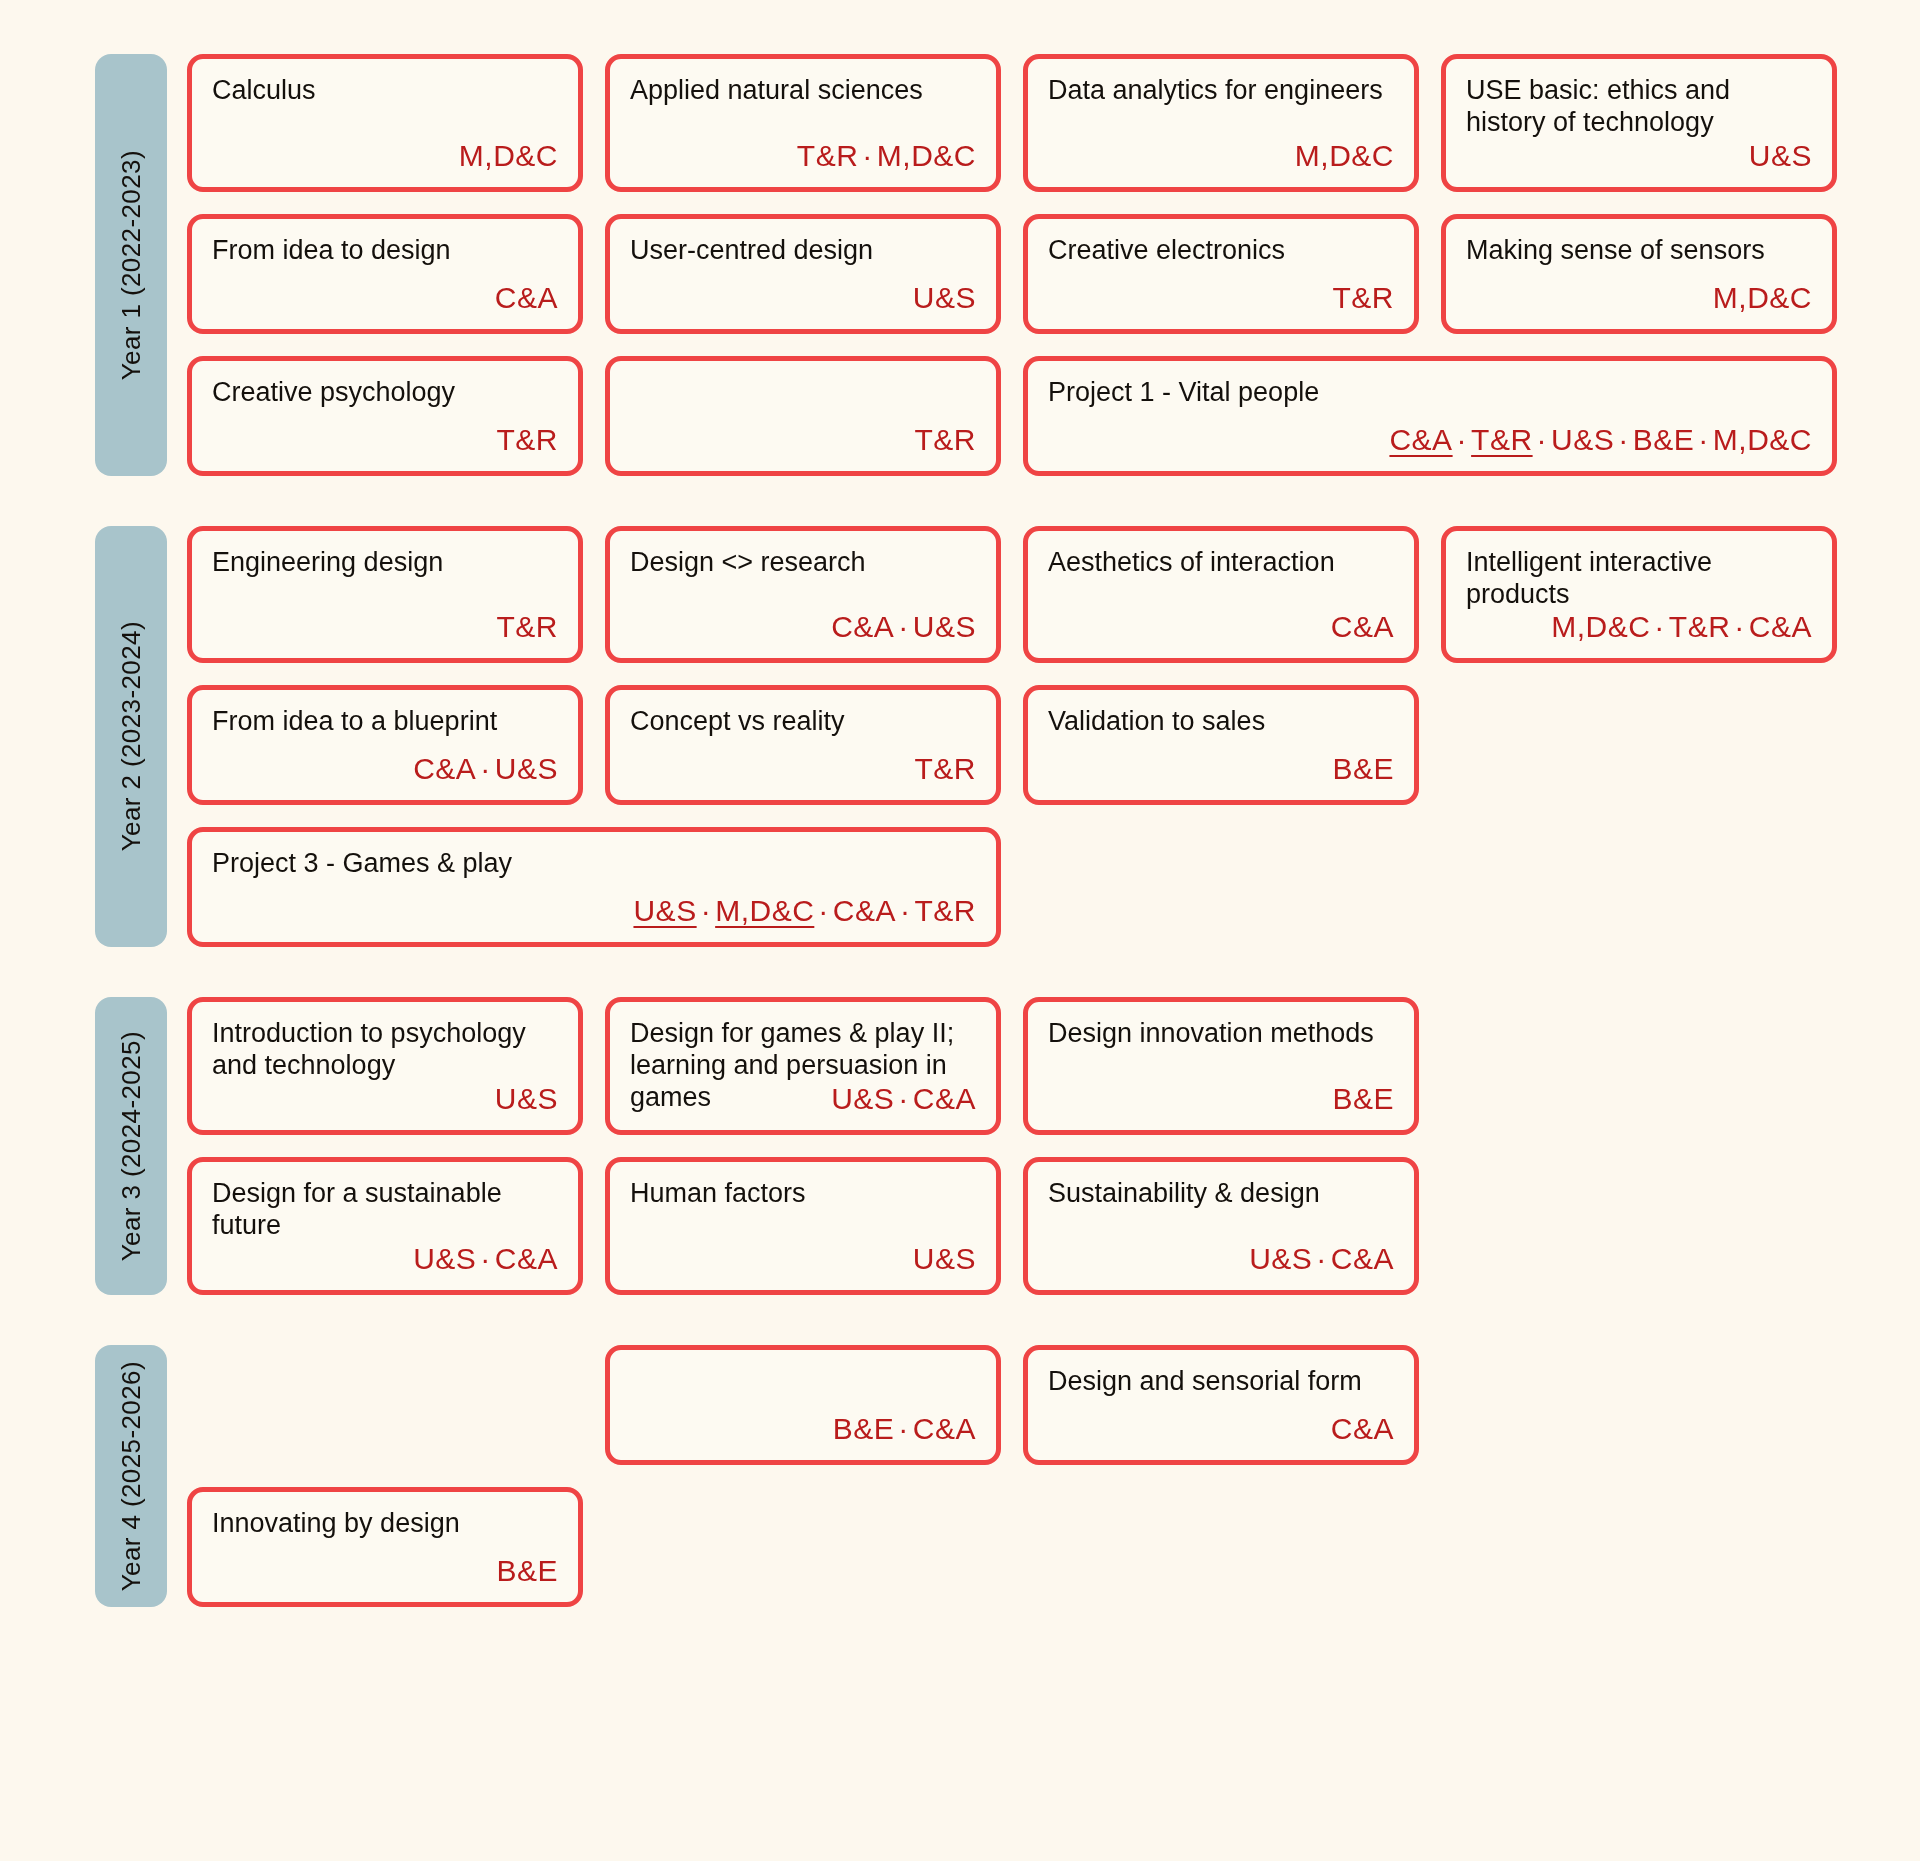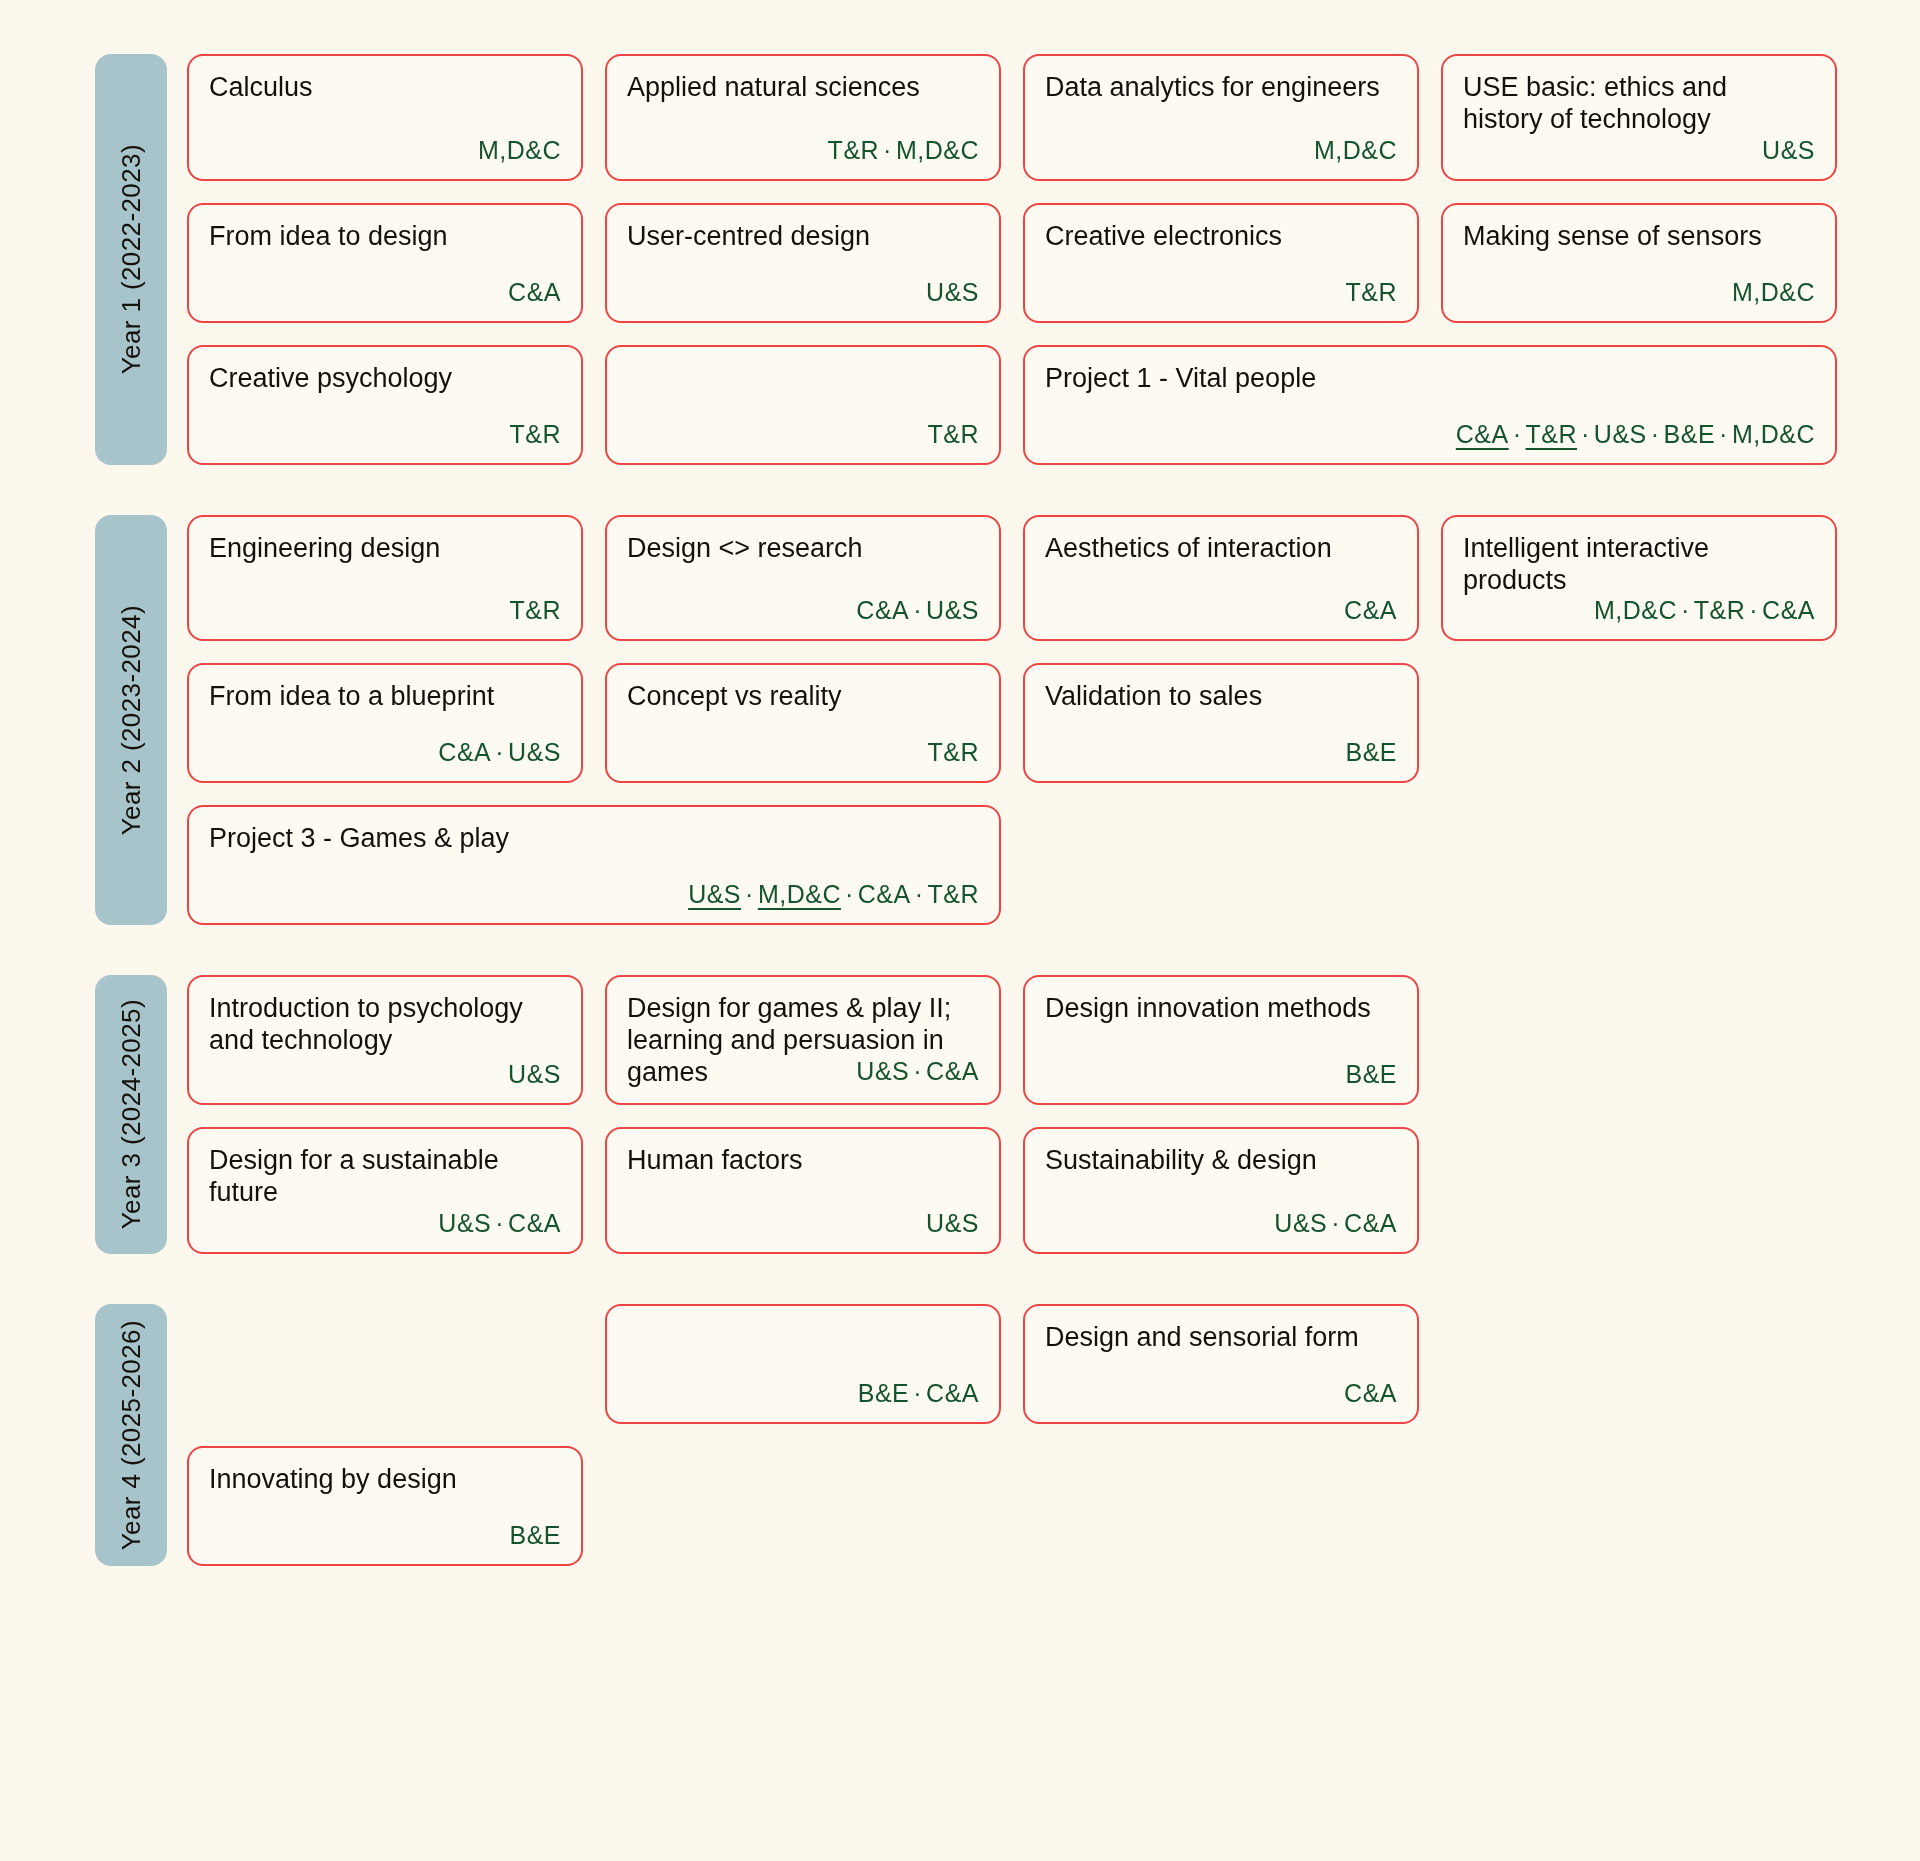--- a/index.html
+++ b/index.html
@@ -55,21 +55,21 @@
     gap: 22px;
   }
 
   .card-row {
     display: flex;
     gap: 22px;
   }
 
   .card {
     background: #fdfaf2;
-    border: 2px solid #ef4444;
+    border: 5px solid #ef4444;
     border-radius: 16px;
     position: relative;
     padding: 16px 20px 14px 20px;
     min-height: 120px;
     display: flex;
     flex-direction: column;
     justify-content: space-between;
   }
 
   
@@ -84,22 +84,22 @@
   .card-title {
     font-size: 27px;
     line-height: 1.18;
     color: #14100c;
     font-family: "Liberation Sans", sans-serif;
     font-weight: 400;
     padding-right: 4px;
   }
 
   .card-tags {
-    font-size: 25px;
-    color: #14532d;
+    font-size: 30px;
+    color: #b91c1c;
     text-align: right;
     align-self: flex-end;
     margin-top: auto;
     white-space: nowrap;
     letter-spacing: 0.5px;
   }
 
   
   .card.inline-tags {
     display: block;

